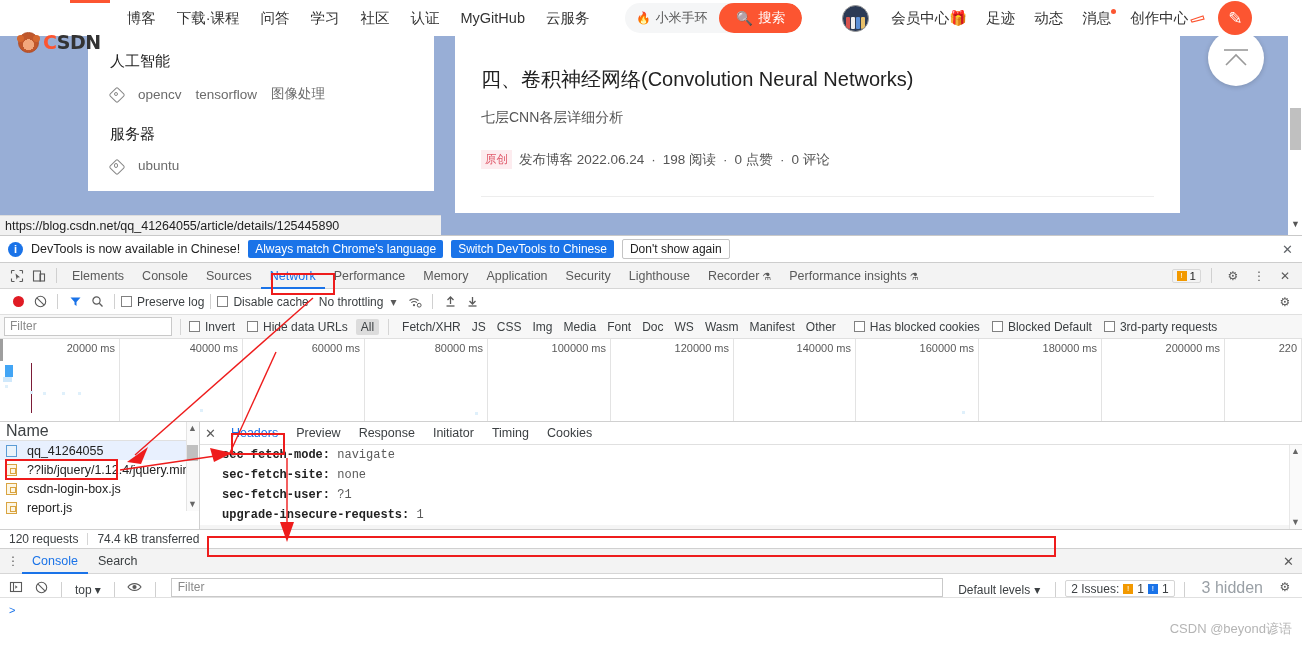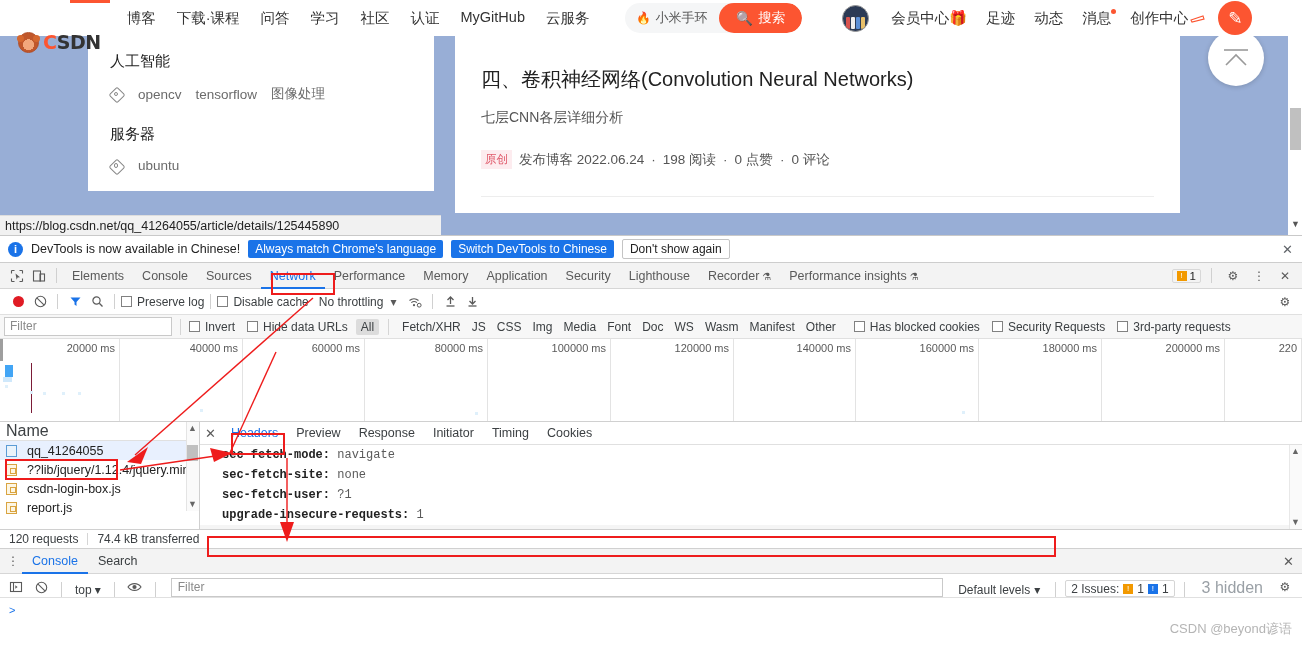--- a/index.html
+++ b/index.html
@@ -27,21 +27,21 @@
     position:relative; border:1px solid #b24a22;
   }
   .monkey:before, .monkey:after{
     content:""; position:absolute; top:2px; width:7px;height:7px;border-radius:50%;
     background:#d4672f;
   }
   .monkey:before{ left:-2px;} .monkey:after{ right:-2px;}
   .logo-text { font-size:19px; font-weight:bold; letter-spacing:-0.5px; margin-left:4px;
     font-family:"DejaVu Sans", sans-serif; }
   .logo-c{color:#fc5531;} .logo-s{color:#333;}
-  .csdn-nav { display:flex; align-items:flex-start; margin-left:26px; gap:21px; }
+  .csdn-nav { display:flex; align-items:center; margin-left:26px; gap:21px; }
   .csdn-nav a { color:#333; font-size:14.5px; text-decoration:none; white-space:nowrap; }
 
   .search-wrap { display:flex; align-items:center; margin-left:36px;
      background:#f5f6f7; border-radius:18px; height:30px; overflow:hidden; }
   .search-hot { display:flex; align-items:center; padding:0 12px 0 11px; font-size:13px; color:#555; white-space:nowrap;}
   .flame { color:#fc5531; margin-right:4px; font-size:12px;}
   .search-btn { background:#fc5531; color:#fff; height:30px; display:flex; align-items:center;
     padding:0 17px; border-radius:18px; font-size:13.5px; white-space:nowrap; }
   .search-btn .mag { margin-right:5px; }
 
@@ -421,21 +421,21 @@
     <span class="type-chip">CSS</span>
     <span class="type-chip">Img</span>
     <span class="type-chip">Media</span>
     <span class="type-chip">Font</span>
     <span class="type-chip">Doc</span>
     <span class="type-chip">WS</span>
     <span class="type-chip">Wasm</span>
     <span class="type-chip">Manifest</span>
     <span class="type-chip">Other</span>
     <label style="margin-left:12px"><span class="chk"></span><span class="cb-label">Has blocked cookies</span></label>
-    <label style="margin-left:12px"><span class="chk"></span><span class="cb-label">Security Requests</span></label>
+    <label style="margin-left:12px"><span class="chk"></span><span class="cb-label">Blocked Default</span></label>
     <label style="margin-left:12px"><span class="chk"></span><span class="cb-label">3rd-party requests</span></label>
   </div>
 
   <div class="overview">
     <div class="ov-lgrey"></div>
     <div class="ov-tick" style="left:0px;width:120px">
         <span>20000 ms</span>
       </div>
     <div class="ov-tick" style="left:120px;width:123px">
         <span>40000 ms</span>

